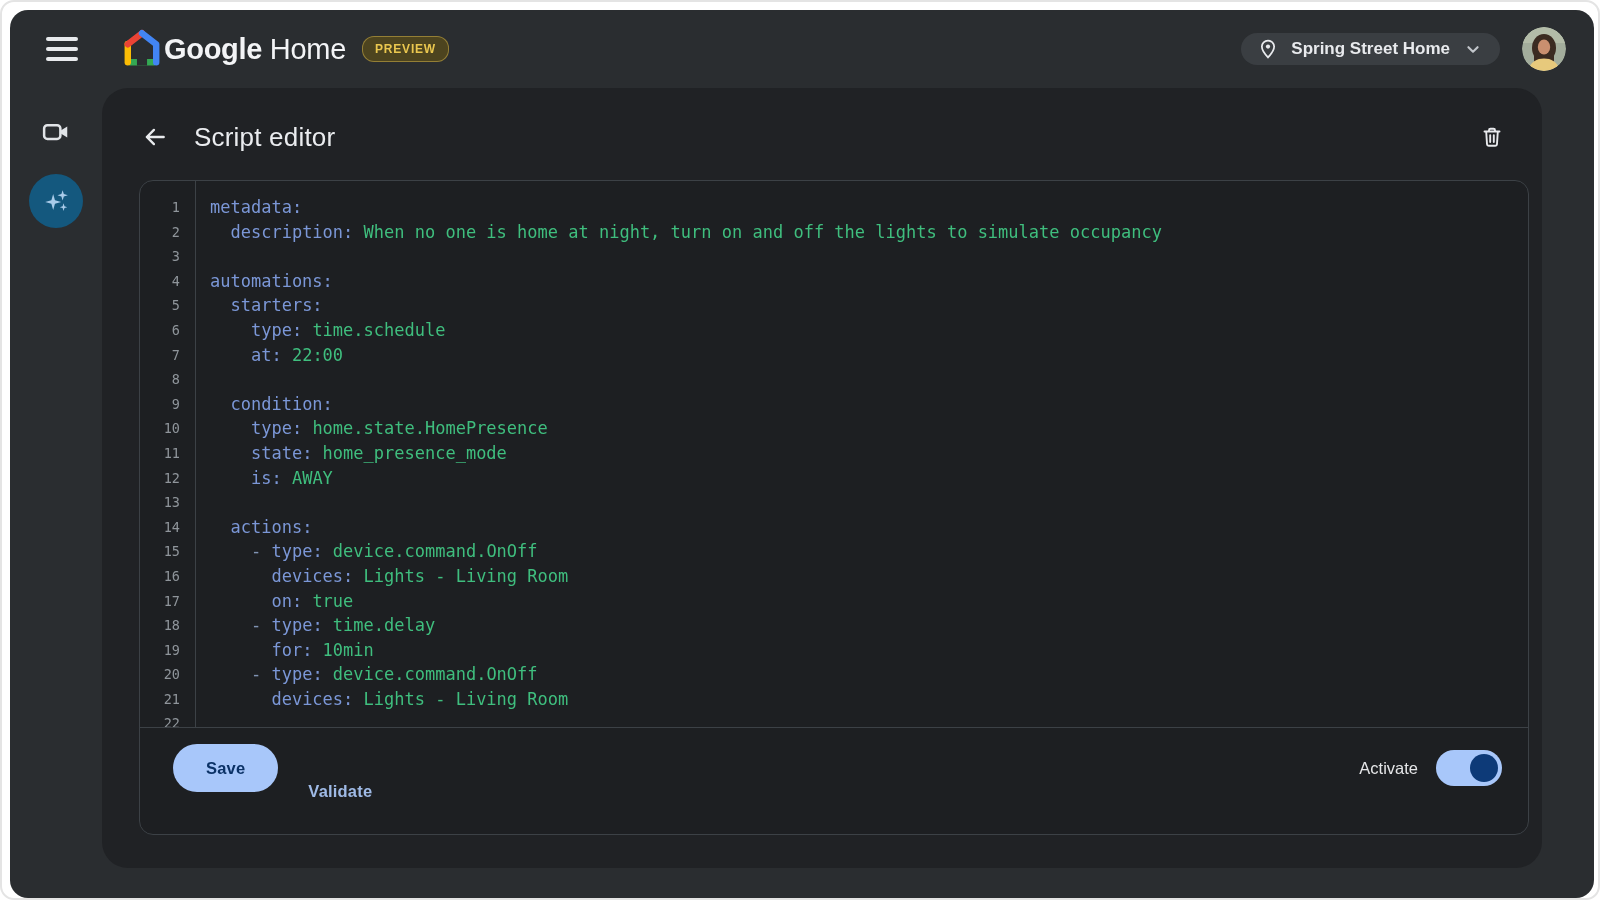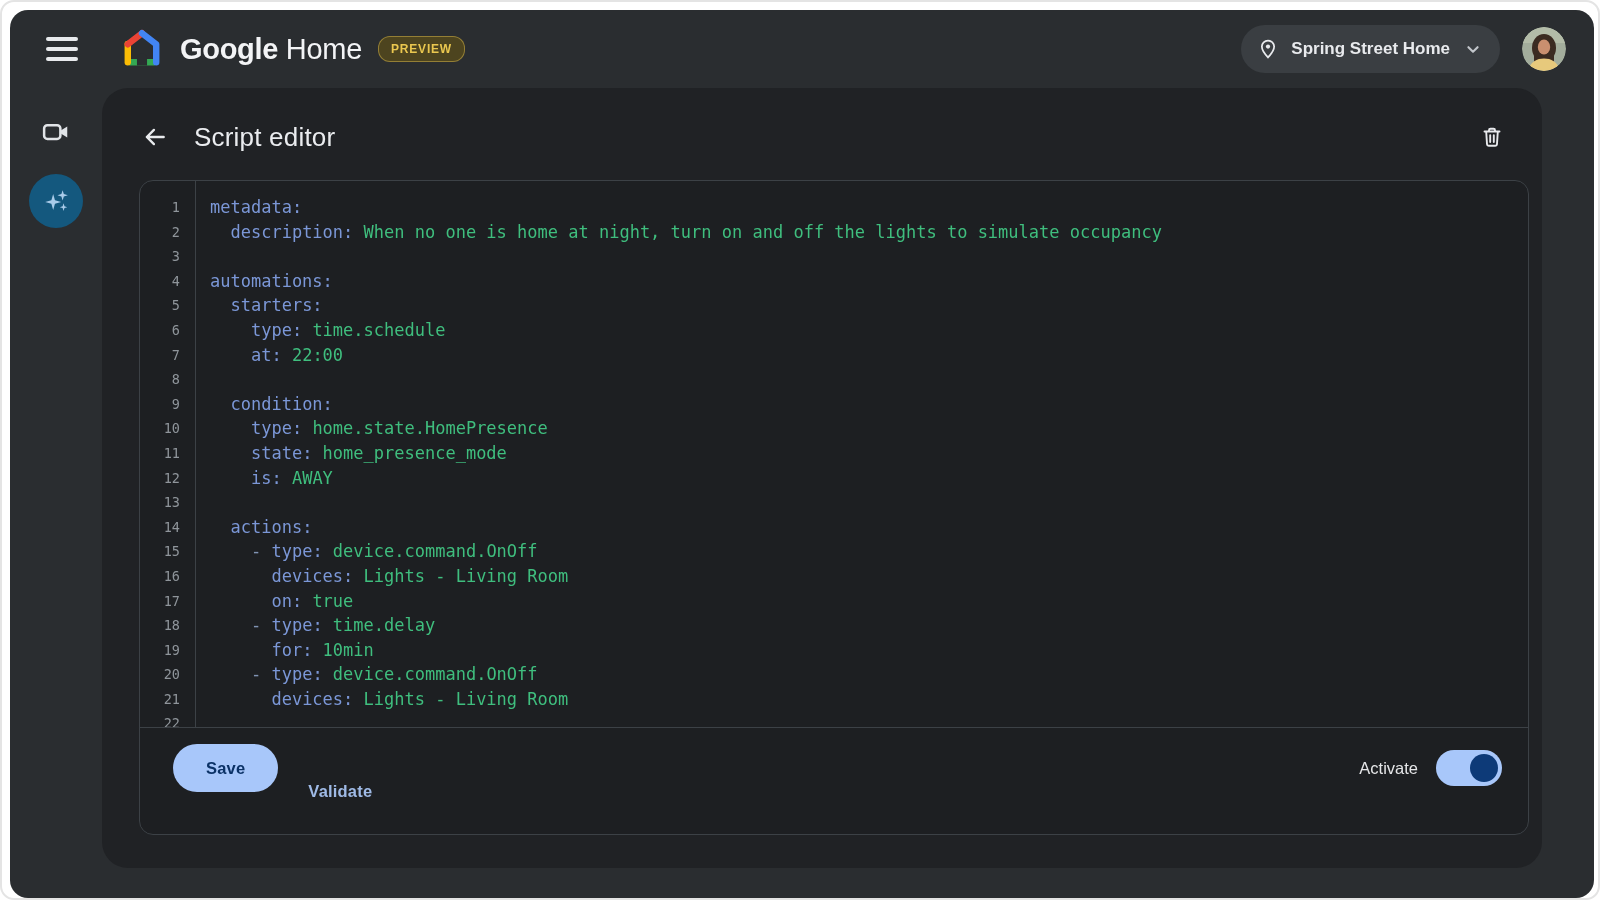--- a/index.html
+++ b/index.html
@@ -12,33 +12,33 @@
   .app {
     position: absolute; left: 8px; top: 8px; width: 1584px; height: 888px;
     background: var(--app-bg, #2a2d30); border-radius: 18px; overflow: hidden;
     color: var(--text-primary, #e8eaed);
   }
 
   
   .topbar { height: 78px; display: flex; align-items: center; padding: 0 28px 0 36px; }
   .menu-btn { display: flex; flex-direction: column; gap: 6px; width: 32px; }
   .menu-btn .bar { display: block; height: 4px; border-radius: 2px; background: var(--text-primary, #e8eaed); }
-  .logo-lockup { display: flex; align-items: center; margin-left: 42px; gap: 16px; }
+  .logo-lockup { display: flex; align-items: center; margin-left: 42px; }
   .wordmark { font-size: 29px; color: #f3f4f6; letter-spacing: -0.3px; white-space: pre; }
   .wordmark .g1 { font-weight: 600; }
   .wordmark .g2 { font-weight: 400; }
   .preview-badge {
     margin-left: 16px; padding: 5px 12px; border-radius: 12px;
     background: var(--badge-bg, #4d441f); color: var(--badge-text, #eac74f);
     border: 1px solid rgba(234,199,79,0.45);
     font-size: 12px; font-weight: 700; letter-spacing: 0.8px;
   }
   .spacer { flex: 1; }
   .home-pill {
-    display: flex; align-items: center; gap: 12px; height: 48px; padding: 0 16px 0 16px;
+    display: flex; align-items: center; gap: 12px; height: 32px; padding: 0 16px 0 16px;
     border-radius: 24px; background: var(--pill-bg, #3a3e42); color: var(--text-primary, #e8eaed);
     font-size: 17px; font-weight: 600;
   }
   .avatar { width: 44px; height: 44px; border-radius: 50%; overflow: hidden; margin-left: 22px; flex: none; }
 
   
   .app-body { display: flex; height: 810px; }
   .rail { width: 92px; flex: none; display: flex; flex-direction: column; align-items: center; padding-top: 24px; gap: 22px; }
   .rail-btn { width: 40px; height: 40px; display: flex; align-items: center; justify-content: center; }
   .rail-btn.sparkle { width: 54px; height: 54px; border-radius: 50%; background: var(--sparkle-bg, #14587e); }

